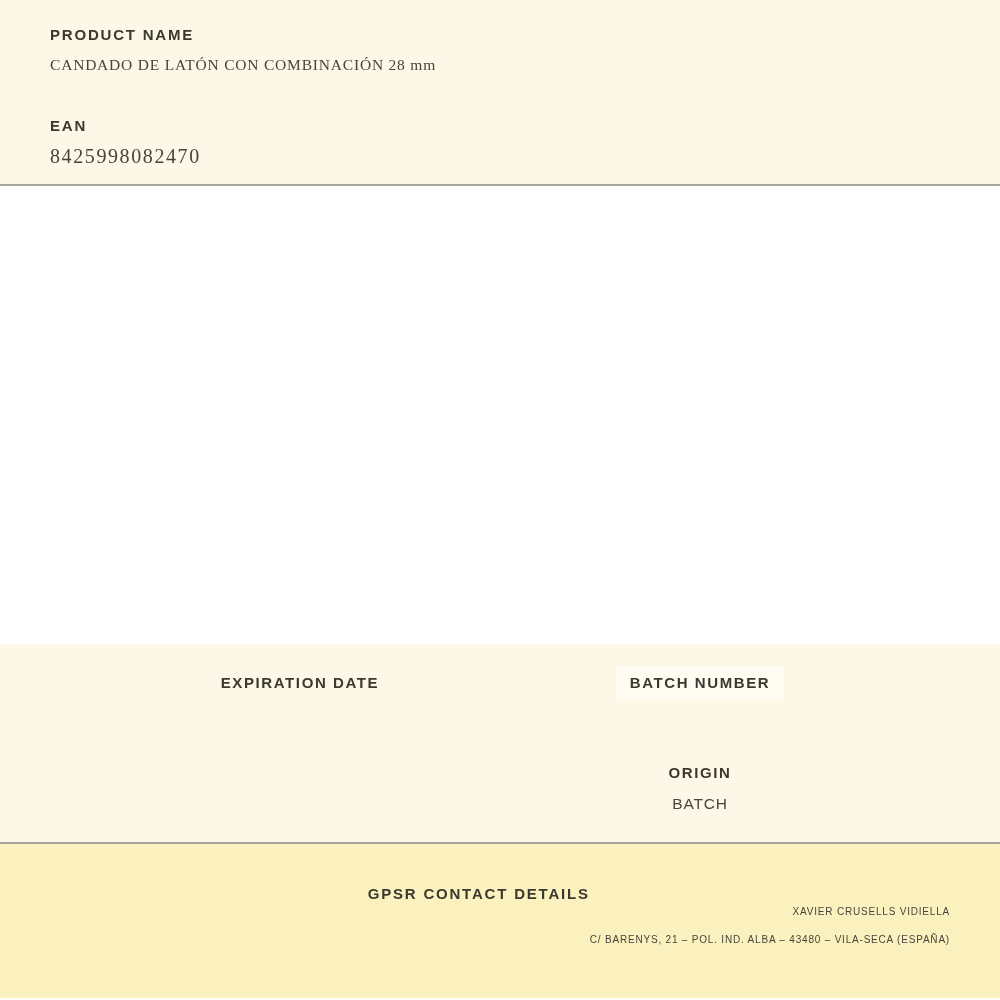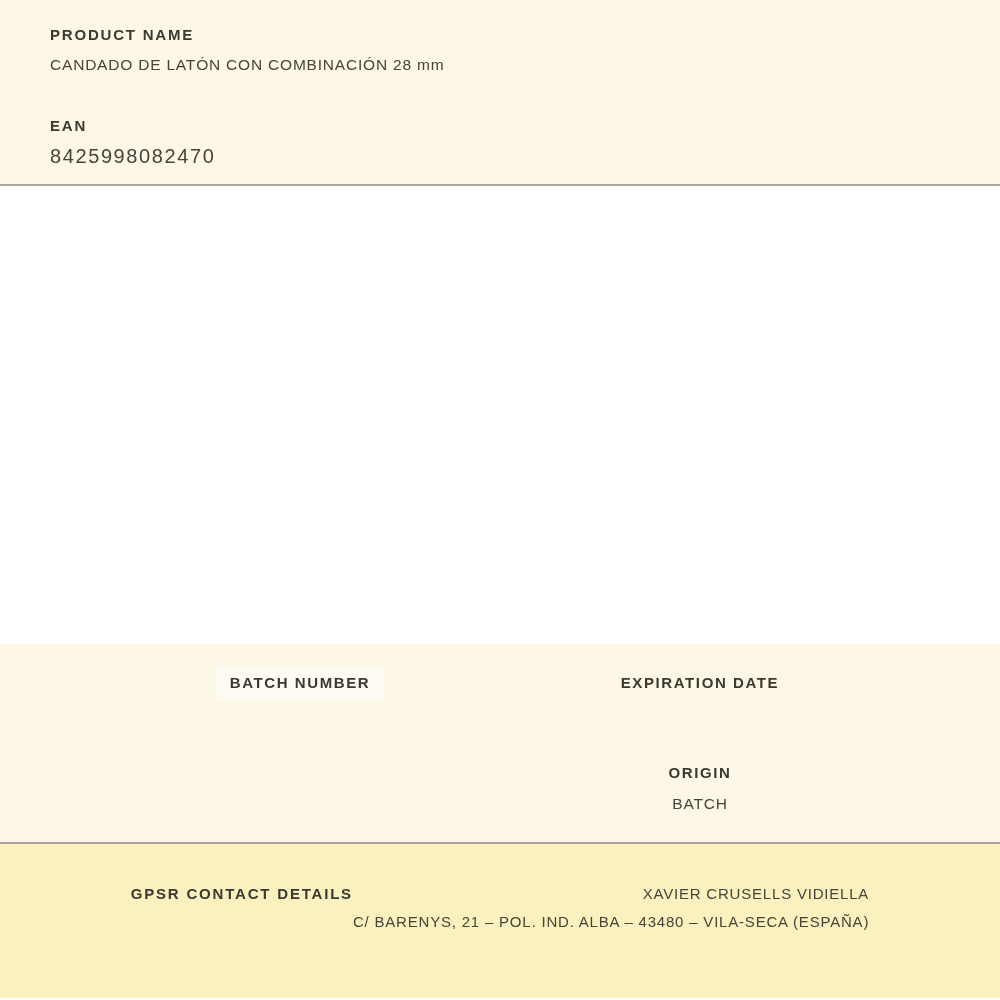--- a/index.html
+++ b/index.html
@@ -29,20 +29,21 @@
     letter-spacing: 1.8px;
     line-height: 18px;
     color: #3B392F;
   }
   .field-value {
     font-size: 15.5px;
     letter-spacing: 0.8px;
     line-height: 18px;
     margin-top: 12px;
     color: #47453B;
+    font-family: Liberation Serif, serif;
   }
   .ean-group { margin-top: 43px; }
   .ean-value { letter-spacing: 1.6px; font-size: 20px; }
 
   
   .sec-blank {
     height: 458px;
     background: #FFFFFF;
   }
 
@@ -84,63 +85,64 @@
     background: rgba(255, 255, 255, 0.5);
   }
 
   
   .sec-contact {
     box-sizing: content-box;
     height: 118px;
     padding: 36px 50px 0 50px;
     background: #FBF1BE;
     display: flex;
-    justify-content: center;
+    justify-content: flex-end;
     align-items: flex-start;
   }
   .contact-label {
     font-size: 15px;
     font-weight: bold;
     letter-spacing: 1.8px;
     line-height: 28px;
     color: #3B392F;
     white-space: nowrap;
   }
   .contact-lines {
     text-align: right;
-    font-size: 15px;
+    font-size: 10px;
     letter-spacing: 0.8px;
     line-height: 28px;
     color: #47453B;
+    margin-top: 18px;
   }
 </style>
 </head>
 <body>
 
 <div class="sec-product">
   <div class="field-label">PRODUCT NAME</div>
   <div class="field-value">CANDADO DE LATÓN CON COMBINACIÓN 28 mm</div>
   <div class="ean-group">
     <div class="field-label">EAN</div>
     <div class="field-value ean-value">8425998082470</div>
   </div>
 </div>
 
 <div class="sec-blank"></div>
 
 <div class="sec-details">
   <div class="details-grid">
 
     <div class="detail-cell">
-      <div class="detail-header"><span class="highlight">BATCH NUMBER</span></div>
+      <div class="detail-header">EXPIRATION DATE</div>
       <div class="detail-value"></div>
     </div>
 
     <div class="detail-cell">
-      <div class="detail-header">EXPIRATION DATE</div>
+      <div class="detail-header"><span class="highlight">BATCH NUMBER</span></div>
       <div class="detail-value"></div>
     </div>
 
     <div class="detail-cell row2">
     </div>
 
     <div class="detail-cell row2">
       <div class="detail-header">ORIGIN</div>
       <div class="detail-value">BATCH</div>
     </div>

